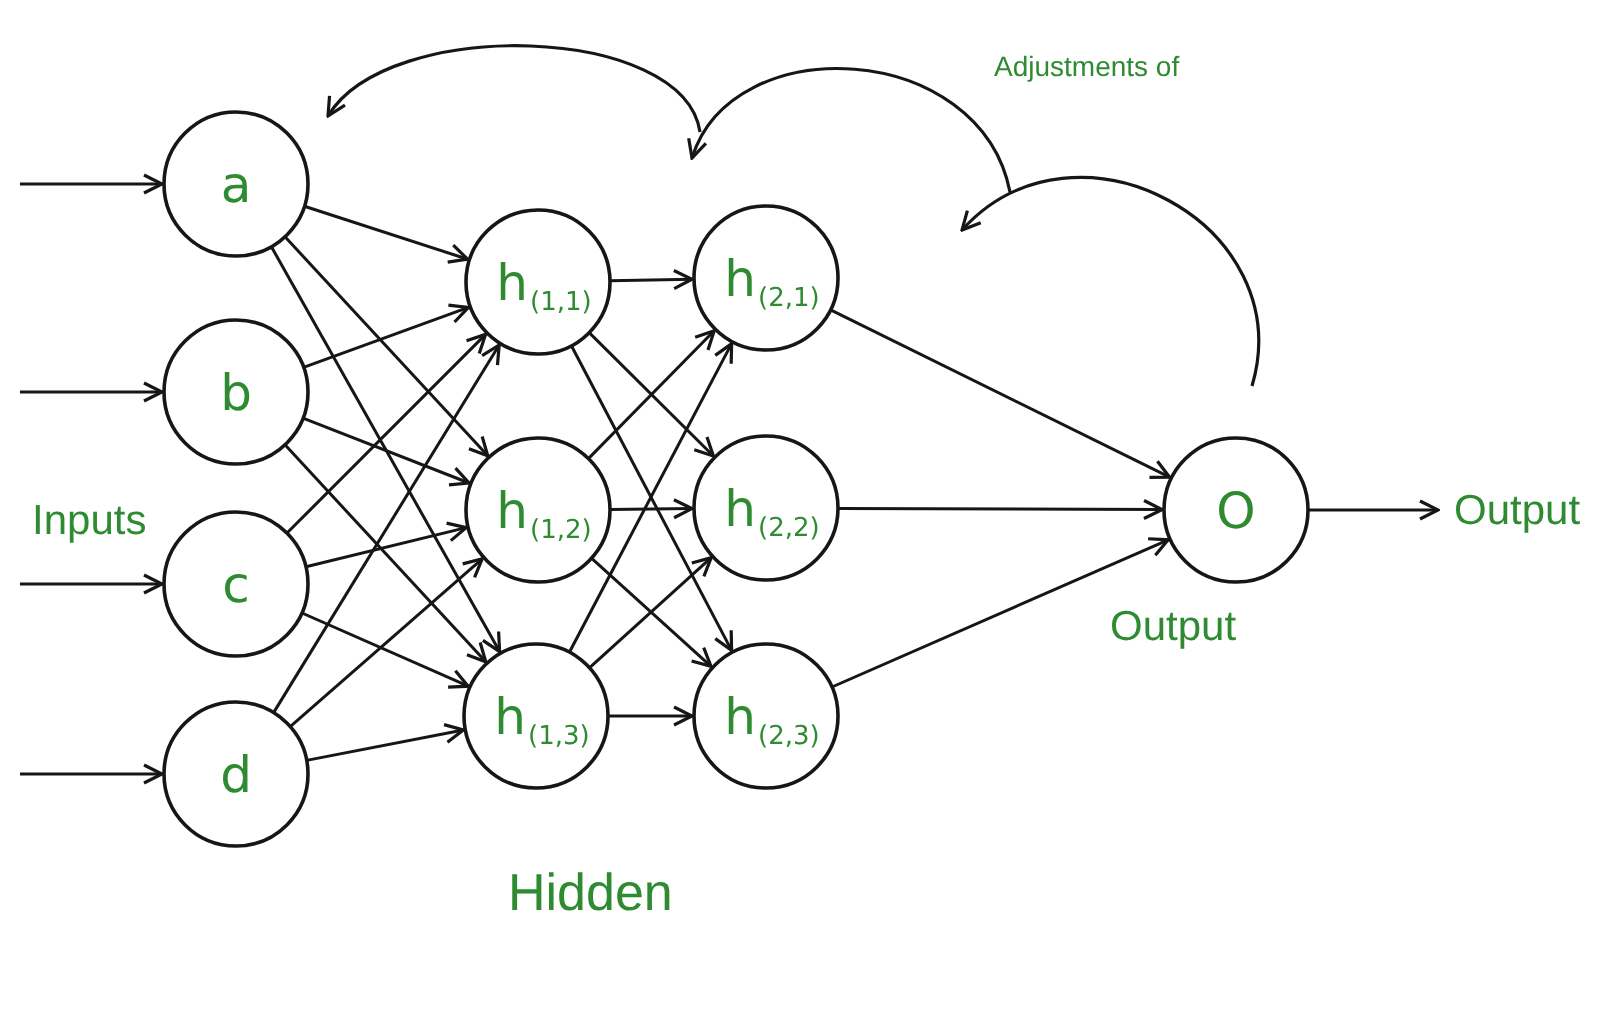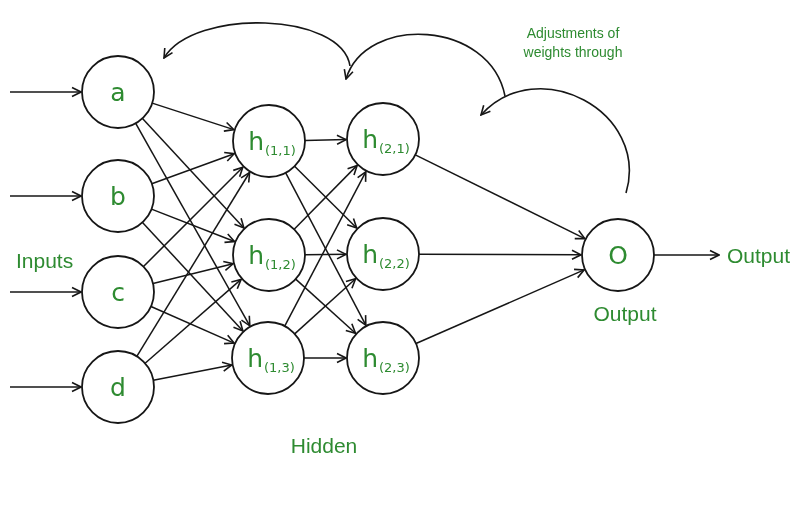--- a/index.html
+++ b/index.html
@@ -1,22 +1,22 @@
 <!DOCTYPE html>
 <html style="--green: #2e8b31;"><head>
 <meta charset="utf-8">
 <style>
   html,body{margin:0;padding:0;background:#ffffff;}
   .stage{position:relative;width:801px;height:512px;background:#fff;overflow:hidden;
          font-family:"Liberation Sans",sans-serif;}
   svg{position:absolute;left:0;top:0;}
   .lbl{position:absolute;color:var(--green,#2e8b31);white-space:pre;text-align:right;}
-  .lbl.center{text-align:center;white-space:normal;}
+  .lbl.center{text-align:left;white-space:normal;}
   .inputs-label{left:16px;top:249px;font-size:21px;}
-  .hidden-label{left:254px;top:433px;width:140px;font-size:21px;line-height:26px;}
+  .hidden-label{left:254px;top:433px;width:140px;font-size:26px;line-height:26px;}
   .outlayer-label{left:555px;top:301px;width:140px;font-size:21px;line-height:26px;}
   .output-label{left:727px;top:244px;font-size:21px;}
   .backprop-note{left:497px;top:24px;width:152px;font-size:14px;line-height:18.5px;}
   .node-label{font-family:"DejaVu Sans","Liberation Sans",sans-serif;font-size:25px;}
   .node-sub{font-size:13px;}
 </style>
 </head>
 <body>
 
 <div class="stage">
@@ -98,16 +98,15 @@
   </div>
 
   <div class="lbl center outlayer-label">
     <div>Output</div>
   </div>
 
   <div class="lbl output-label">Output</div>
 
   <div class="lbl center backprop-note">
     <div>Adjustments of</div>
-    <div>weights through</div>
   </div>
 
 </div>
 
 </body></html>

